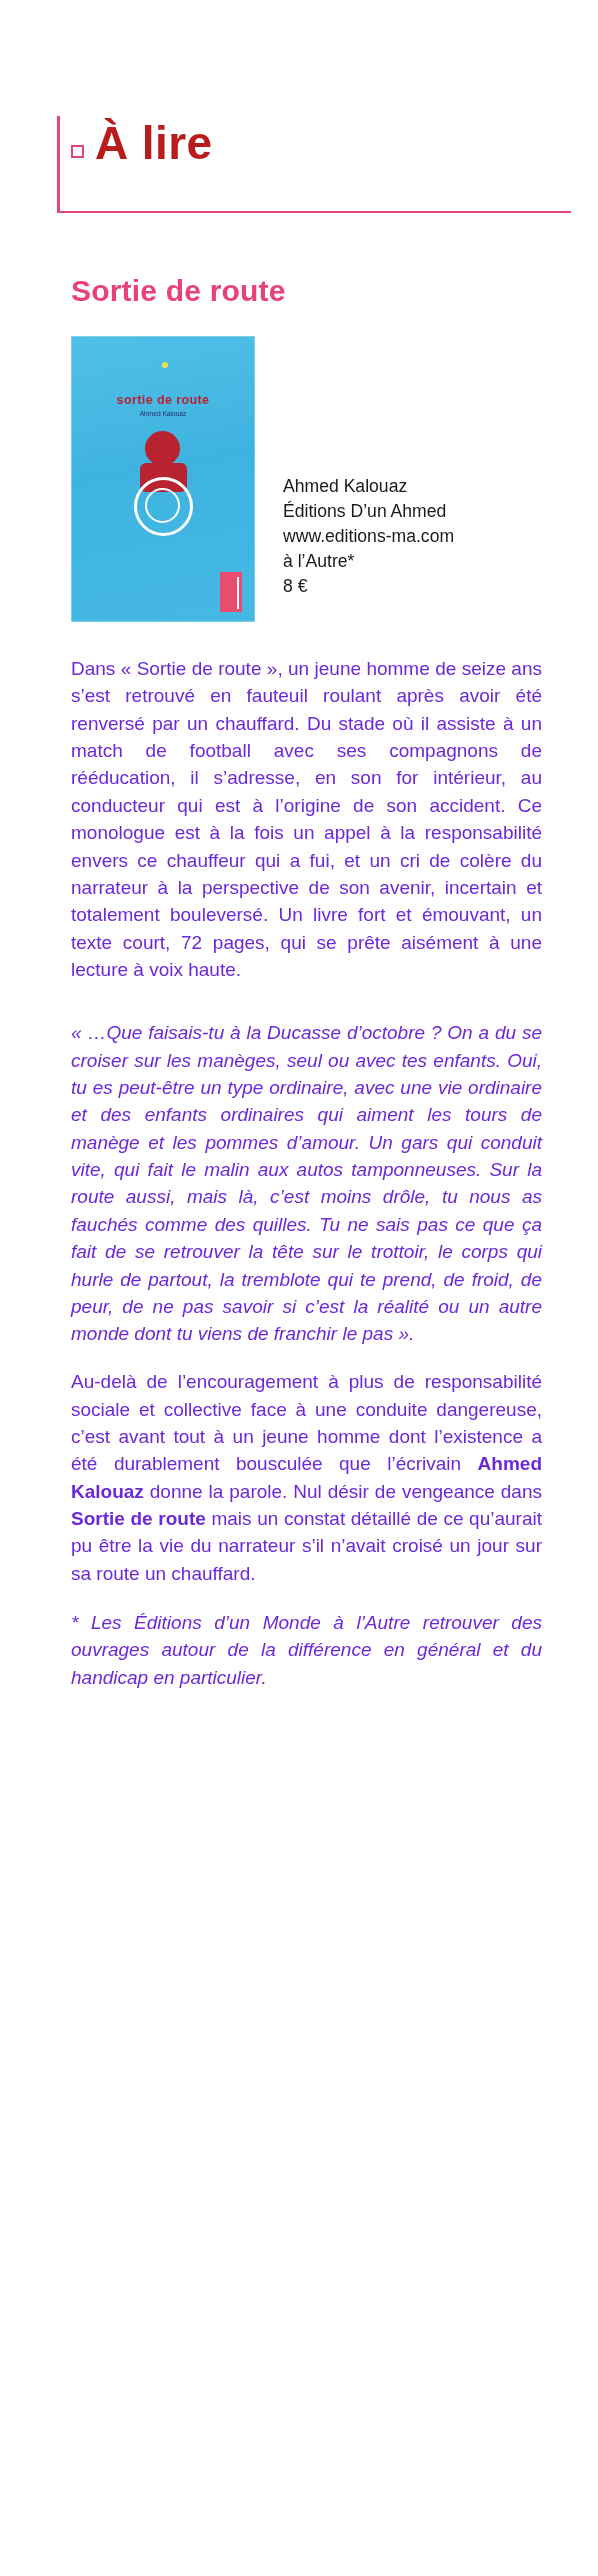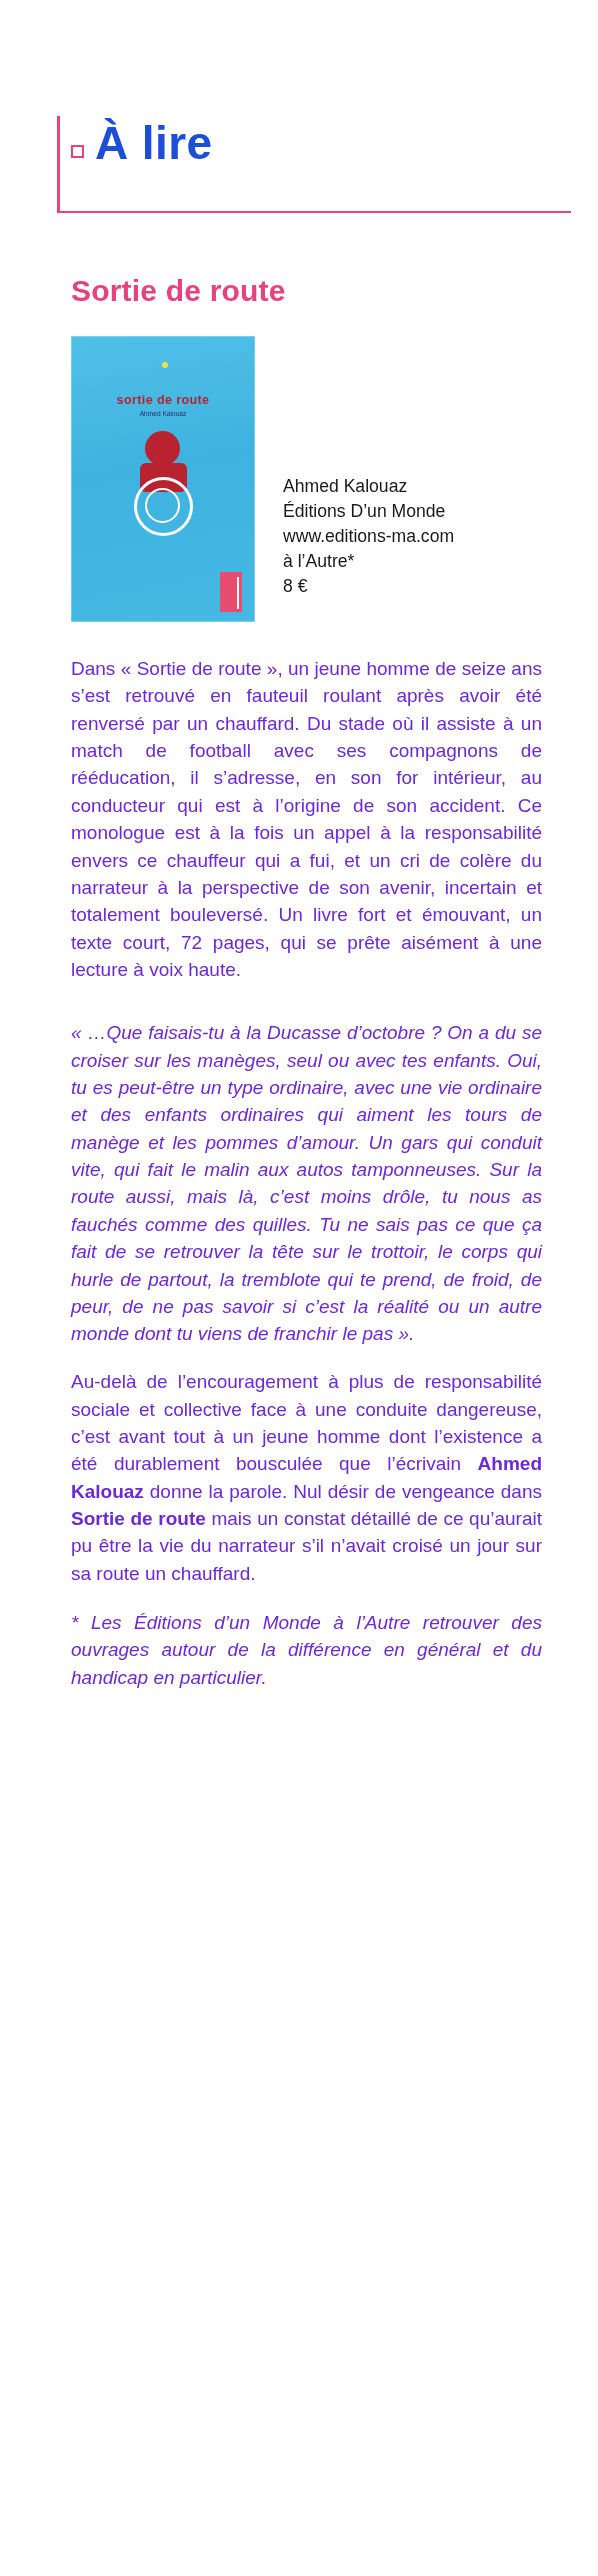--- a/index.html
+++ b/index.html
@@ -56,21 +56,21 @@
     height: 12.5px;
     border: 2.2px solid #e8427e;
     box-sizing: border-box;
   }
   .header-title {
     position: absolute;
     left: 95px;
     top: 10.3px;
     font-size: 46px;
     font-weight: bold;
-    color: #1d4ed8;
+    color: #b91c1c;
     letter-spacing: 0.4px;
     line-height: 1;
   }
 
   
   .article-title {
     margin: 46px 0 0 0;
     padding-left: 71px;
     font-size: 30px;
     font-weight: bold;
@@ -243,21 +243,21 @@
         <div class="c-body"></div>
         <div class="c-wheel"></div>
         <div class="c-wheel-in"></div>
       </div>
       <div class="c-badge"></div>
       <div class="c-badge-line"></div>
     </div>
 
     <div class="meta">
       <div>Ahmed Kalouaz</div>
-      <div>Éditions D’un Monde</div>
+      <div>Éditions D’un Ahmed</div>
       <div>www.editions-ma.com</div>
       <div>à l’Autre*</div>
       <div>8 €</div>
     </div>
   </div>
 
   <div class="body-text">
     <p class="first">Dans « Sortie de route », un jeune homme de seize ans s’est retrouvé en fauteuil roulant après avoir été renversé par un chauffard. Du stade où il assiste à un match de football avec ses compagnons de rééducation, il s’adresse, en son for intérieur, au conducteur qui est à l’origine de son accident. Ce monologue est à la fois un appel à la responsabilité envers ce chauffeur qui a fui, et un cri de colère du narrateur à la perspective de son avenir, incertain et totalement bouleversé. Un livre fort et émouvant, un texte court, 72 pages, qui se prête aisément à une lecture à voix haute.</p>
     <p class="quote">« …Que faisais-tu à la Ducasse d’octobre ? On a du se croiser sur les manèges, seul ou avec tes enfants. Oui, tu es peut-être un type ordinaire, avec une vie ordinaire et des enfants ordinaires qui aiment les tours de manège et les pommes d’amour. Un gars qui conduit vite, qui fait le malin aux autos tamponneuses. Sur la route aussi, mais là, c’est moins drôle, tu nous as fauchés comme des quilles. Tu ne sais pas ce que ça fait de se retrouver la tête sur le trottoir, le corps qui hurle de partout, la tremblote qui te prend, de froid, de peur, de ne pas savoir si c’est la réalité ou un autre monde dont tu viens de franchir le pas ».</p>
     <p>

